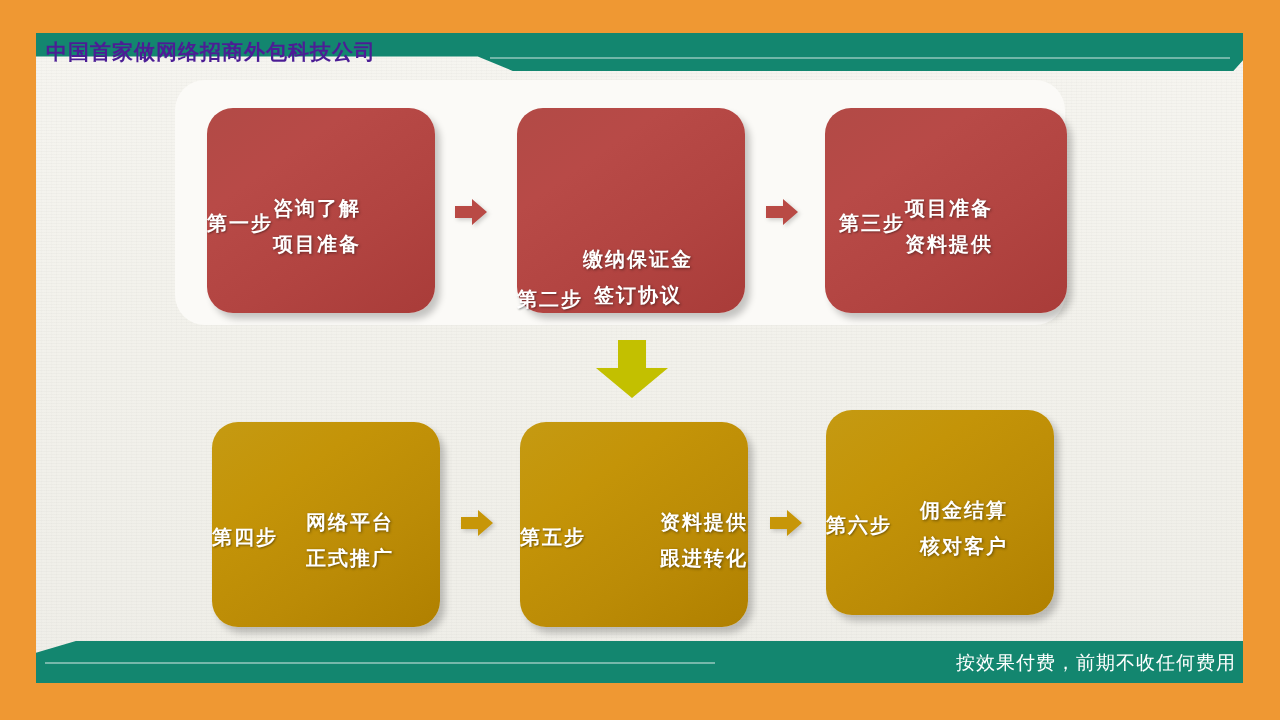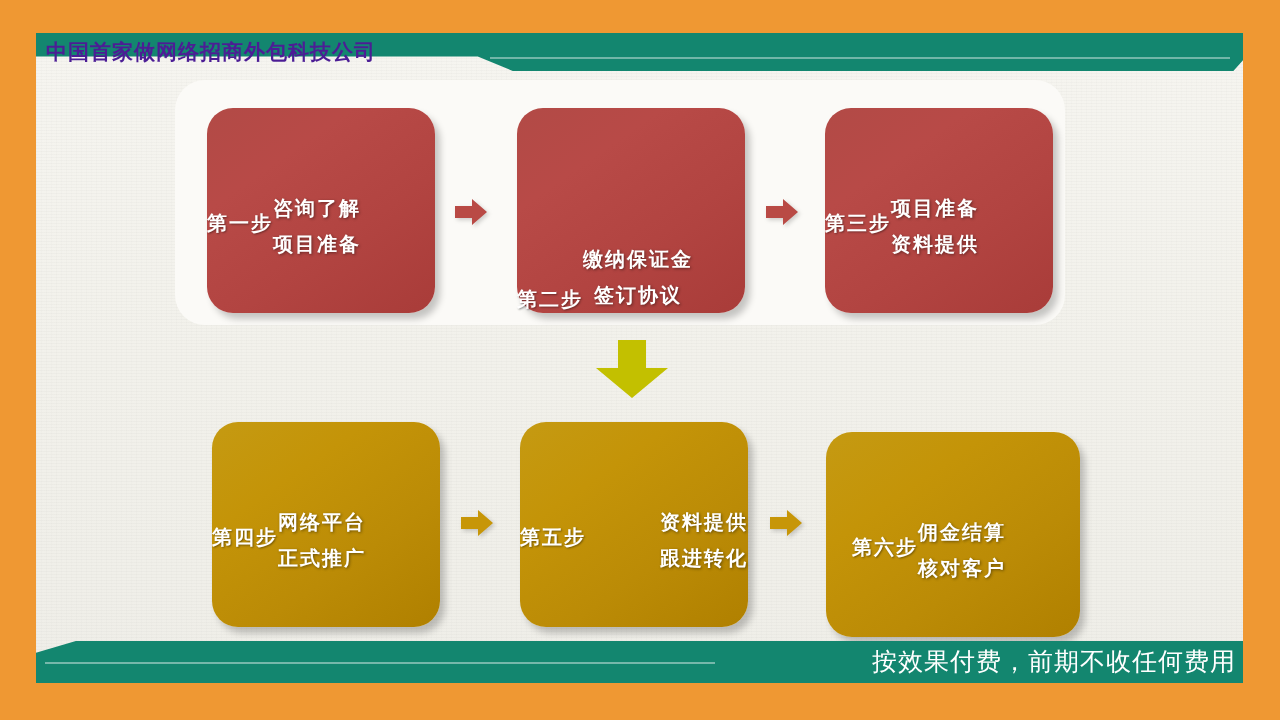--- a/index.html
+++ b/index.html
@@ -94,44 +94,45 @@
     flex-direction: row;
     align-items: center;
     color: #ffffff;
     text-align: center;
   }
   .card.red {
     background: linear-gradient(145deg, #b24a46 0%, #b84a47 28%, #b24441 62%, #a93c39 100%);
   }
   .card.gold {
     background: linear-gradient(145deg, #c59a12 0%, #c49408 30%, #bb8b06 65%, #b08000 100%);
+    gap: 28px;
   }
   .card .step-title {
     margin-top: 25px;
     font-size: 20px;
     font-weight: bold;
     letter-spacing: 2px;
     text-shadow: 1px 1px 2px rgba(0,0,0,0.40);
   }
   .card .step-lines {
     margin-top: 30px;
     font-size: 20px;
     font-weight: bold;
     letter-spacing: 2px;
     line-height: 1.80;
     text-shadow: 1px 1px 3px rgba(0,0,0,0.45);
   }
   .card .step-lines div { white-space: nowrap; }
 
   .card.r1 { left: 207px; top: 108px; }
   .card.r2 { left: 517px; top: 108px; align-items: flex-end; }
-  .card.r3 { left: 825px; top: 108px; }
+  .card.r3 { left: 825px; top: 108px; padding-left: 14px; }
   .card.g1 { left: 212px; top: 422px; }
   .card.g2 { left: 520px; top: 422px; justify-content: space-between; }
-  .card.g3 { left: 826px; top: 432px; padding-left: 26px; }
+  .card.g3 { left: 826px; top: 410px; }
 
   
   .h-arrow {
     position: absolute;
     width: 36px;
     height: 30px;
     filter: drop-shadow(2px 2px 2px rgba(0,0,0,0.18));
   }
   .h-arrow svg { display: block; width: 36px; height: 30px; }
 
@@ -169,21 +170,21 @@
     height: 2px;
     background: rgba(255,255,255,0.42);
   }
   .footer-text {
     position: absolute;
     right: 44px;
     top: 643px;
     height: 38px;
     line-height: 38px;
     color: #ffffff;
-    font-size: 25px;
+    font-size: 19px;
     letter-spacing: 1px;
     white-space: nowrap;
   }
 </style>
 </head>
 <body>
 
 <div id="slide">
 
   <div class="canvas"></div>

